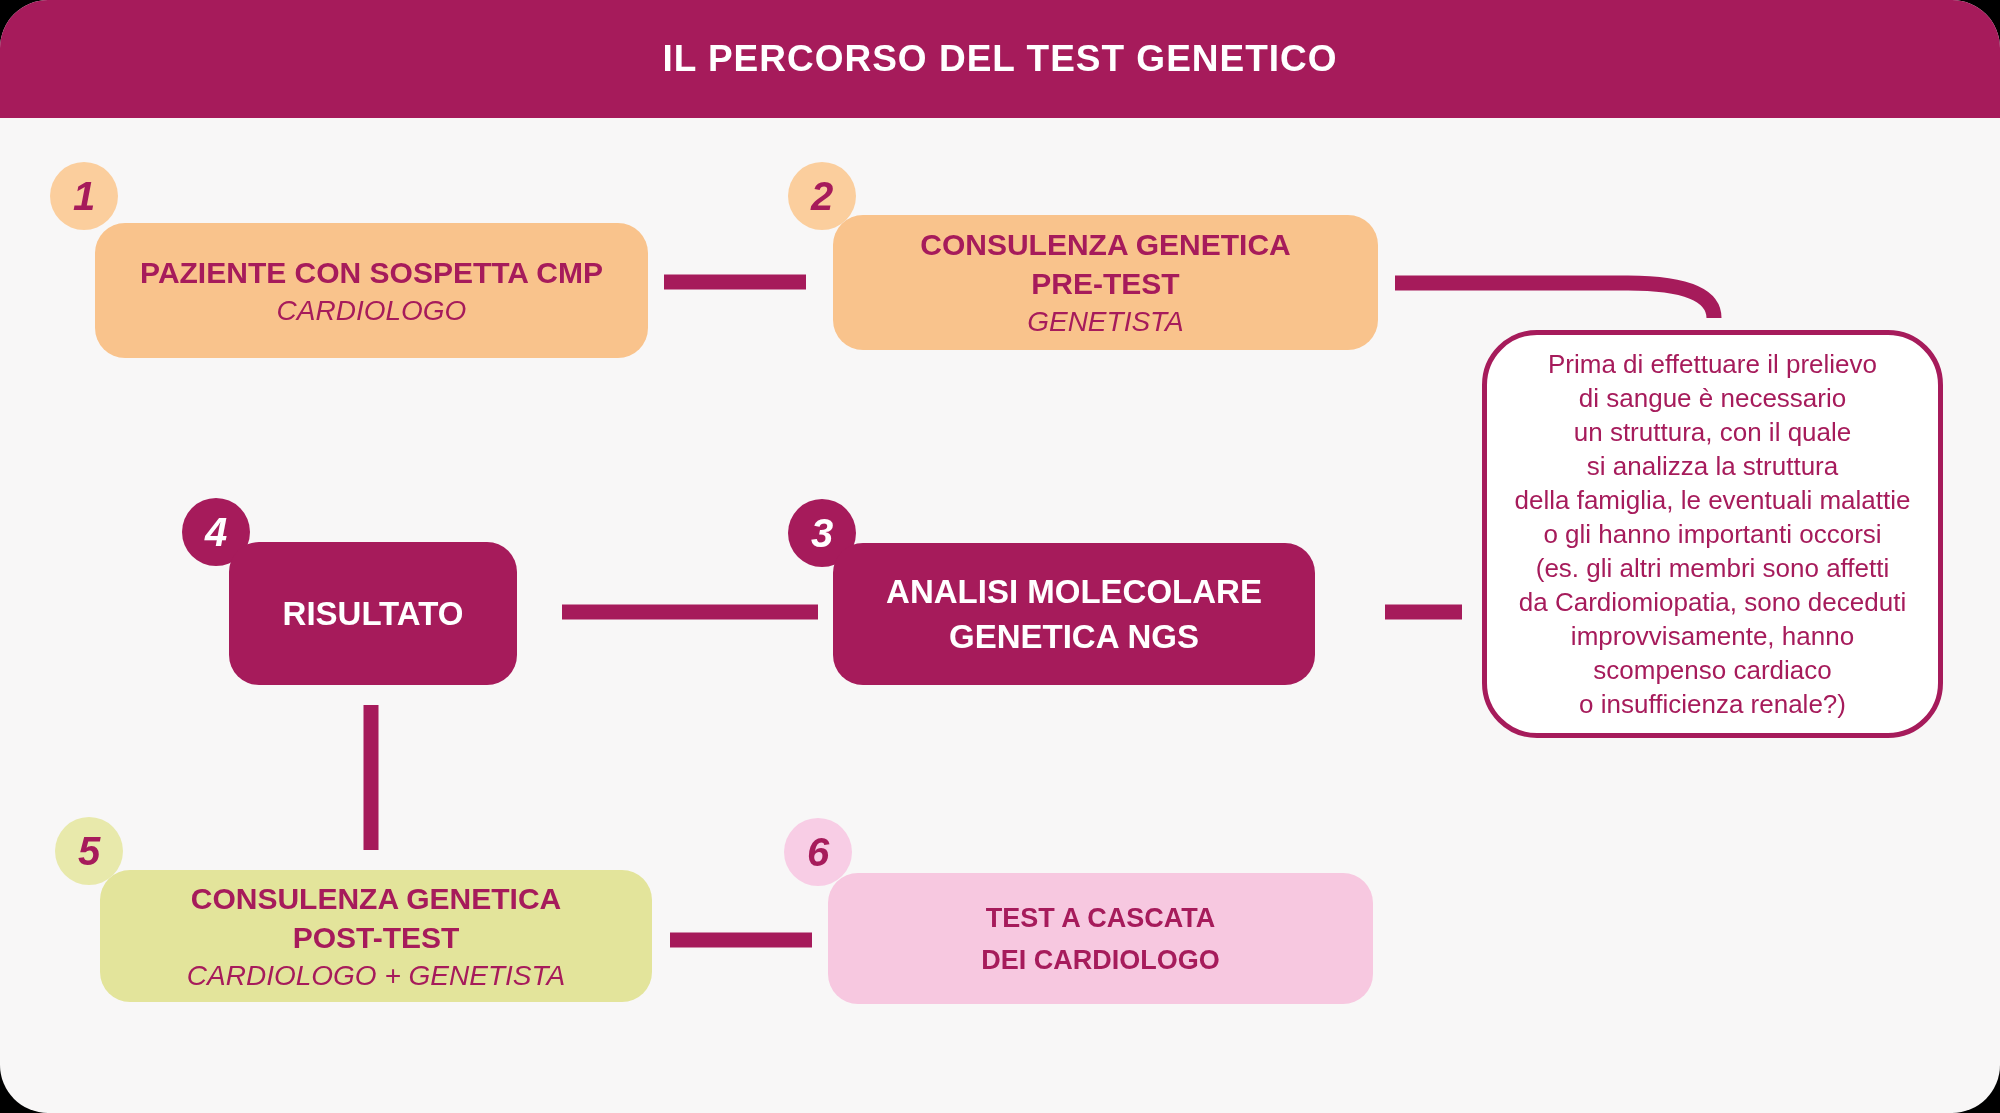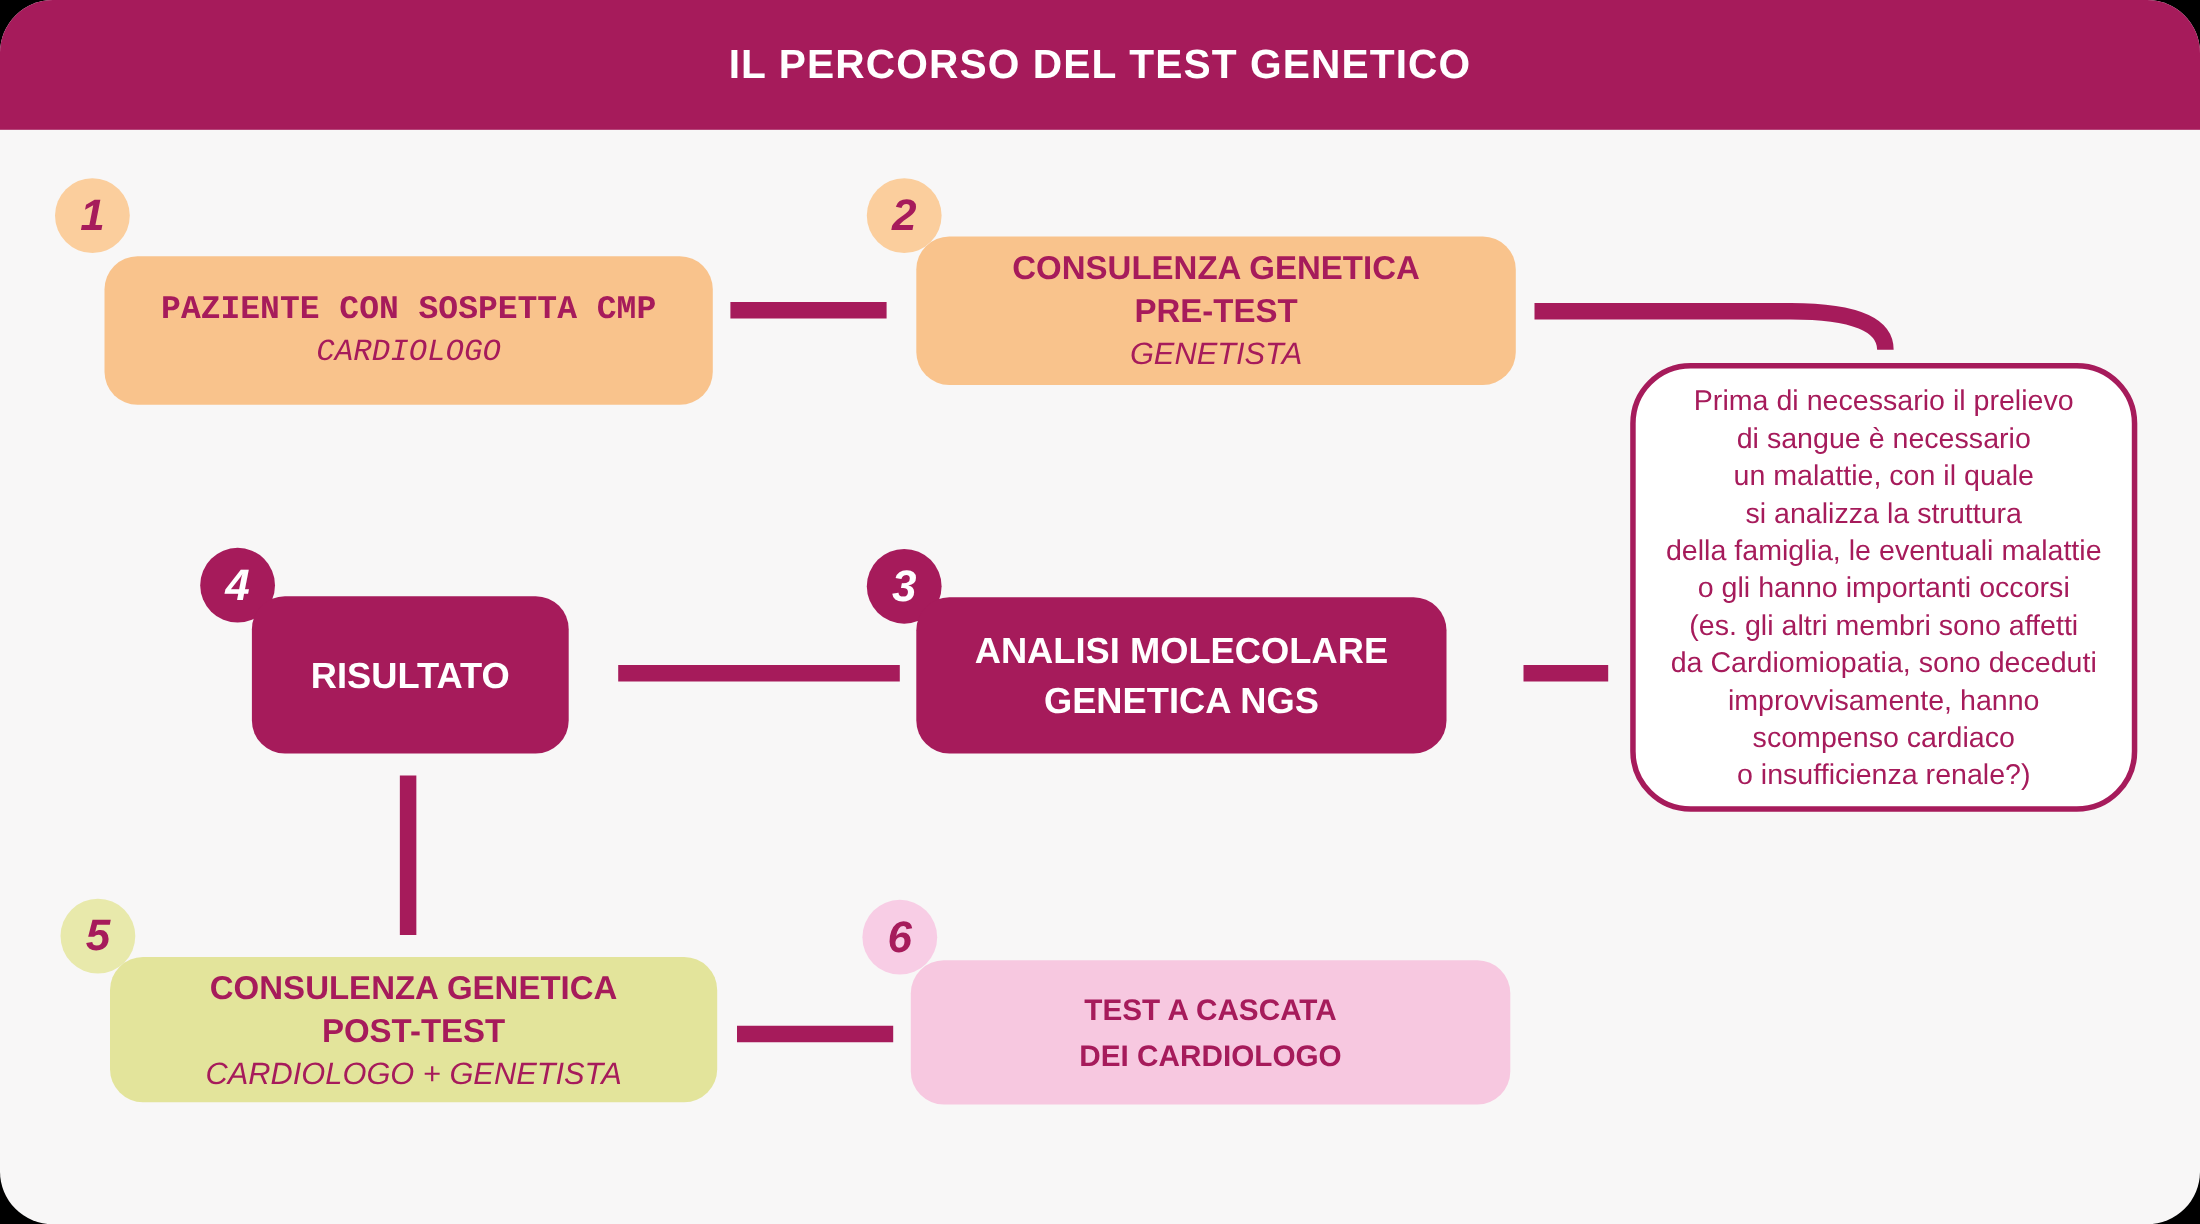--- a/index.html
+++ b/index.html
@@ -44,21 +44,21 @@
   .badge {
     position:absolute; width:68px; height:68px; border-radius:50%; z-index:1;
     display:flex; align-items:center; justify-content:center;
     font-weight:bold; font-style:italic; font-size:40px; color:#A61B5B;
   }
   .badge.orange  { background:#FBCE9D; }
   .badge.green   { background:#E8E9AB; }
   .badge.pink    { background:#F8CDE5; }
   .badge.magenta { background:#A61B5B; color:#FFFFFF; }
 
-  #box1 { left:95px;  top:233px; width:553px; height:135px;font-family:Liberation Mono, monospace; }
+  #box1 { left:95px;  top:223px; width:553px; height:135px; }
   #box2 { left:833px; top:215px; width:545px; height:135px; }
   #box3 { left:833px; top:543px; width:482px; height:142px; }
   #box4 { left:229px; top:542px; width:288px; height:143px; }
   #box5 { left:100px; top:870px; width:552px; height:132px; }
   #box6 { left:828px; top:873px; width:545px; height:131px; }
 
   #badge1 { left:50px;  top:162px; }
   #badge2 { left:788px; top:162px; }
   #badge3 { left:788px; top:499px; }
   #badge4 { left:182px; top:498px; }
@@ -139,23 +139,23 @@
 
   <div class="badge pink" id="badge6">
     <span>6</span>
   </div>
   <div class="box pink" id="box6">
     <div class="line">TEST A CASCATA</div>
     <div class="line">DEI CARDIOLOGO</div>
   </div>
 
   <div class="callout">
-    <div class="cl">Prima di necessario il prelievo</div>
+    <div class="cl">Prima di effettuare il prelievo</div>
     <div class="cl">di sangue è necessario</div>
-    <div class="cl">un malattie, con il quale</div>
+    <div class="cl">un struttura, con il quale</div>
     <div class="cl">si analizza la struttura</div>
     <div class="cl">della famiglia, le eventuali malattie</div>
     <div class="cl">o gli hanno importanti occorsi</div>
     <div class="cl">(es. gli altri membri sono affetti</div>
     <div class="cl">da Cardiomiopatia, sono deceduti</div>
     <div class="cl">improvvisamente, hanno</div>
     <div class="cl">scompenso cardiaco</div>
     <div class="cl">o insufficienza renale?)</div>
   </div>
 

